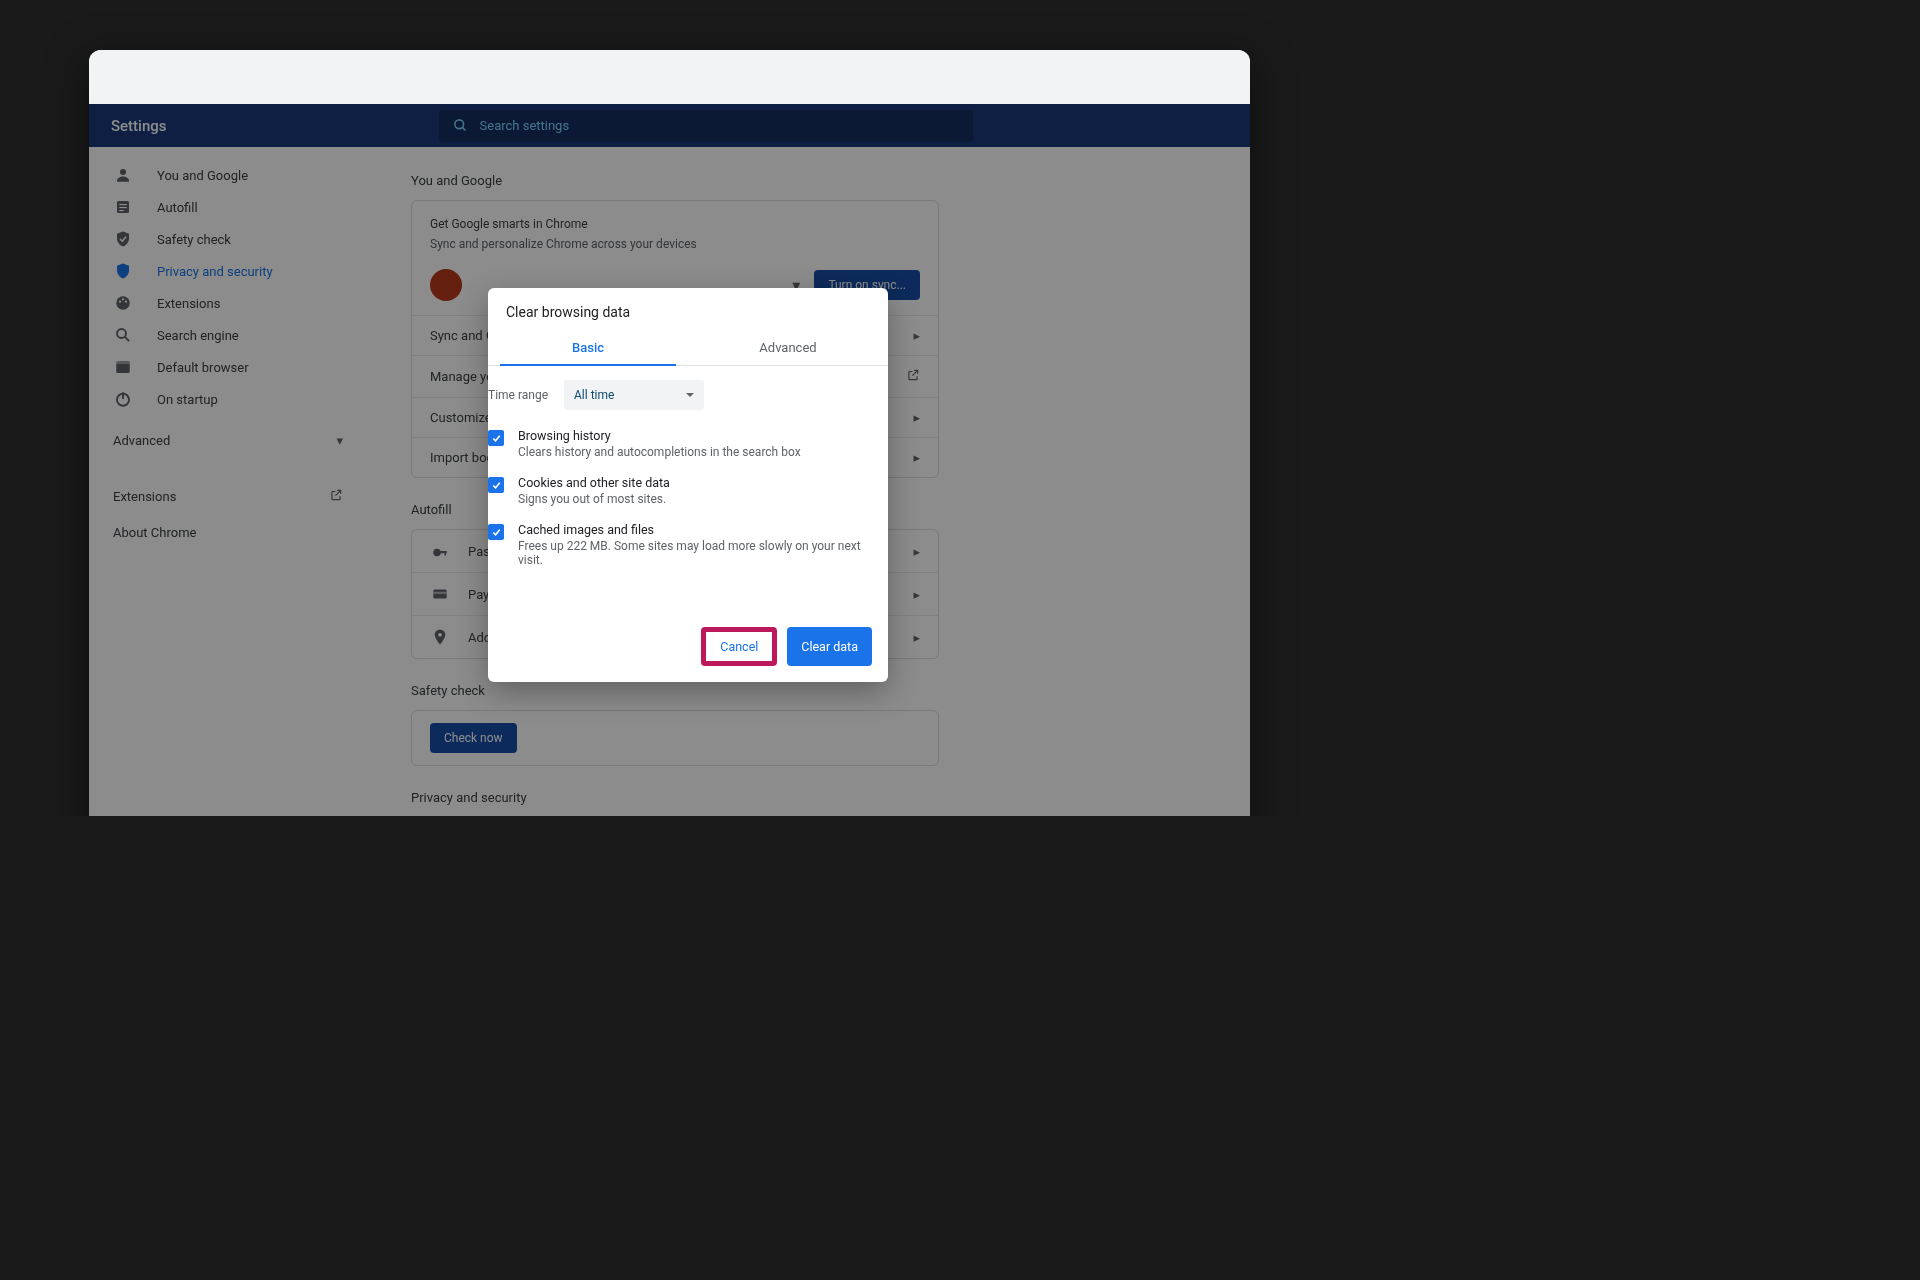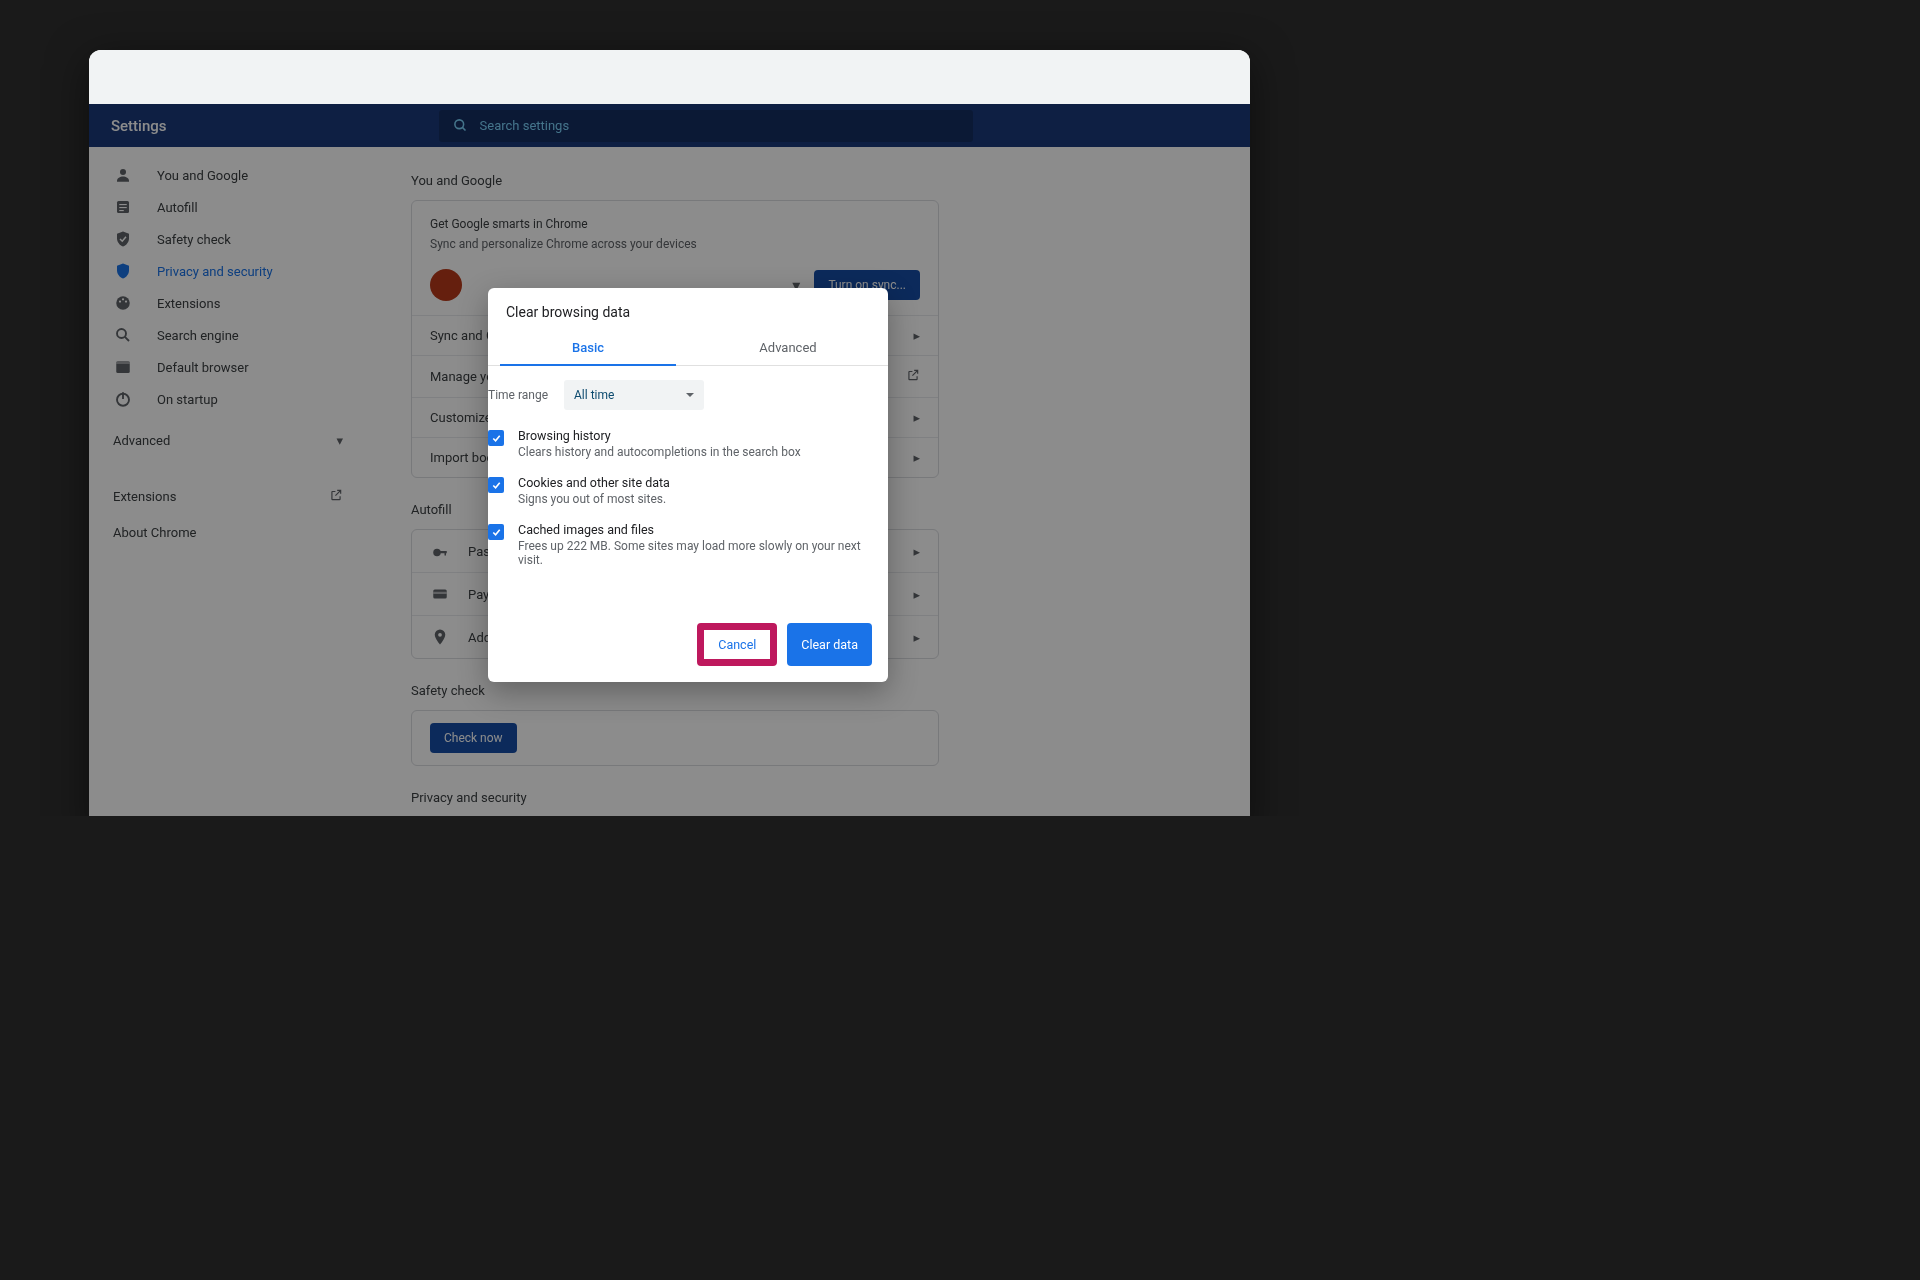--- a/index.html
+++ b/index.html
@@ -80,21 +80,21 @@
     width:16px; height:16px; background:#1a73e8; border-radius:2px; flex-shrink:0;
     display:flex; align-items:center; justify-content:center; margin-top:2px;
   }
   .cb svg { stroke:#fff; }
   .opt-title { font-size: 12.5px; color:#202124; }
   .opt-sub { font-size: 12px; color:#5f6368; margin-top: 2px; }
   .dialog-foot {
     display:flex; justify-content:flex-end; gap: 10px; padding: 12px 16px 16px 16px;
   }
   .btn-outline {
-    background:#fff; color:#1a73e8; border:7px solid #be185d; font-size:12.5px;
+    background:#fff; color:#1a73e8; border:5px solid #be185d; font-size:12.5px;
     padding: 7px 14px; border-radius:4px; cursor:pointer;
   }
   .btn-fill {
     background:#1a73e8; color:#fff; border:none; font-size:12.5px;
     padding: 7px 14px; border-radius:4px; cursor:pointer;
   }
 </style>
 </head>
 <body>
 

